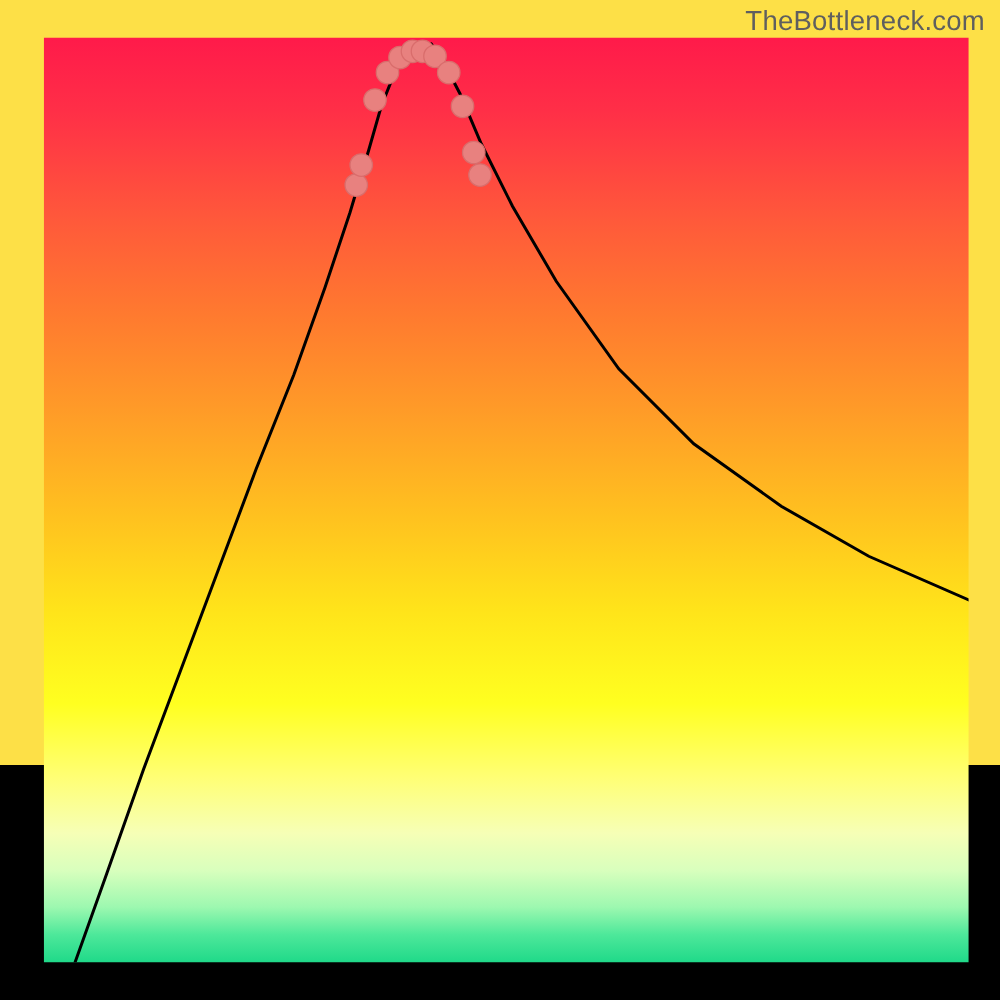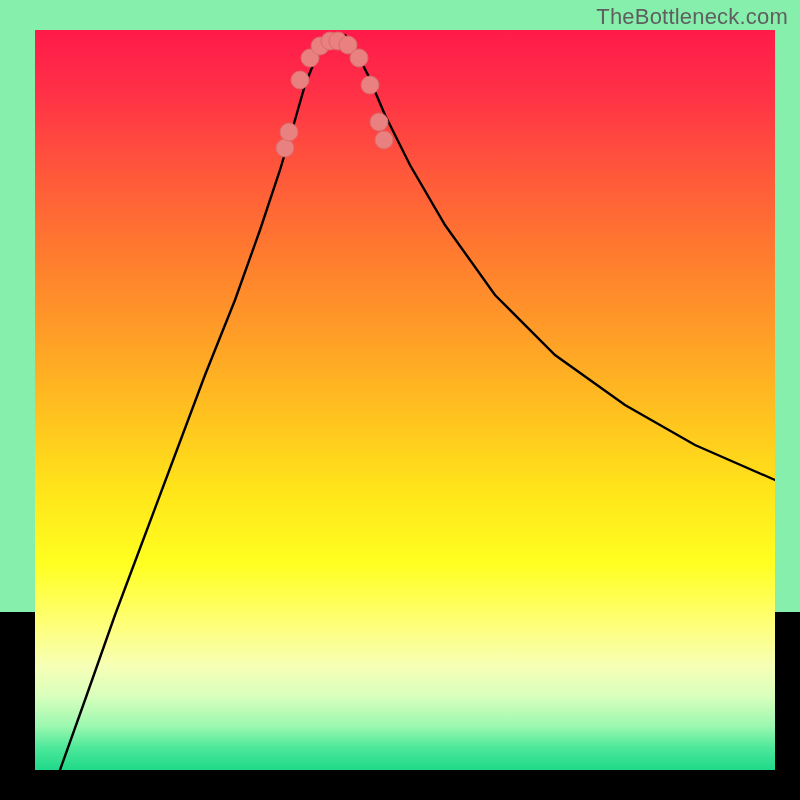--- a/index.html
+++ b/index.html
@@ -9,21 +9,21 @@
     height: 800px;
     background: #000;
     font-family: Arial, Helvetica, sans-serif;
   }
   .frame {
     position: absolute;
     left: 0;
     top: 0;
     width: 800px;
     height: 612px;
-    background: #86efac;
+    background: #fde047;
   }
   .plot-area {
     position: absolute;
     left: 35px;
     top: 30px;
     width: 740px;
     height: 740px;
     overflow: hidden;
   }
   .gradient-bg {

